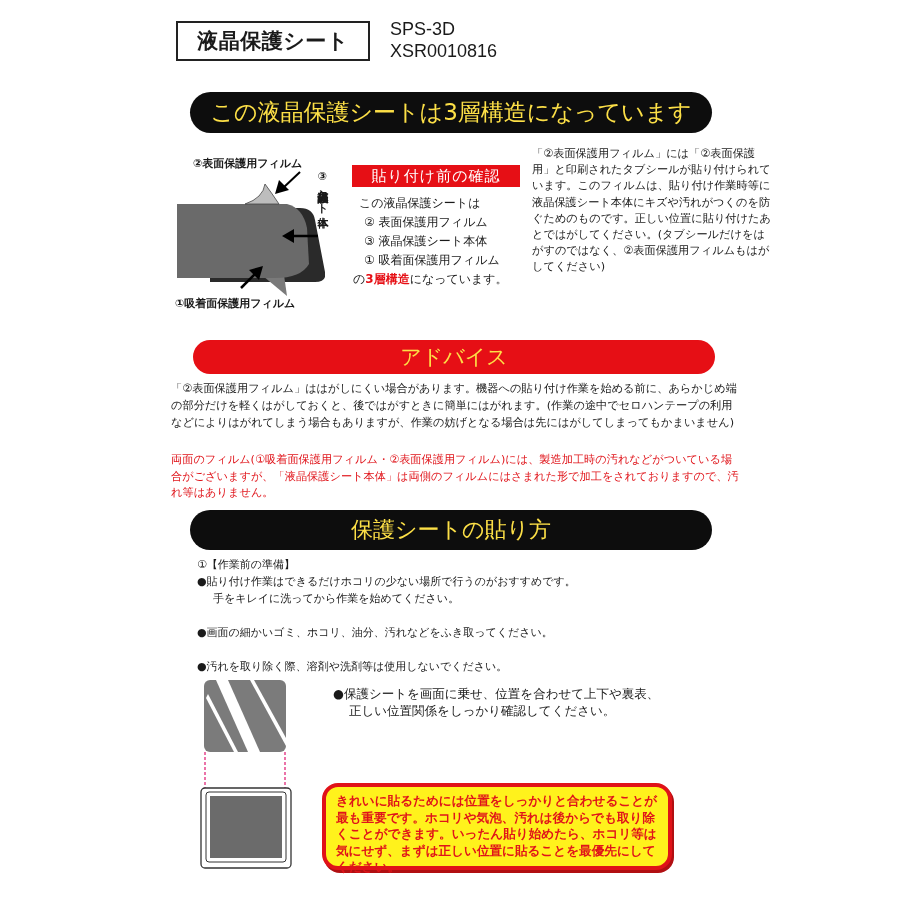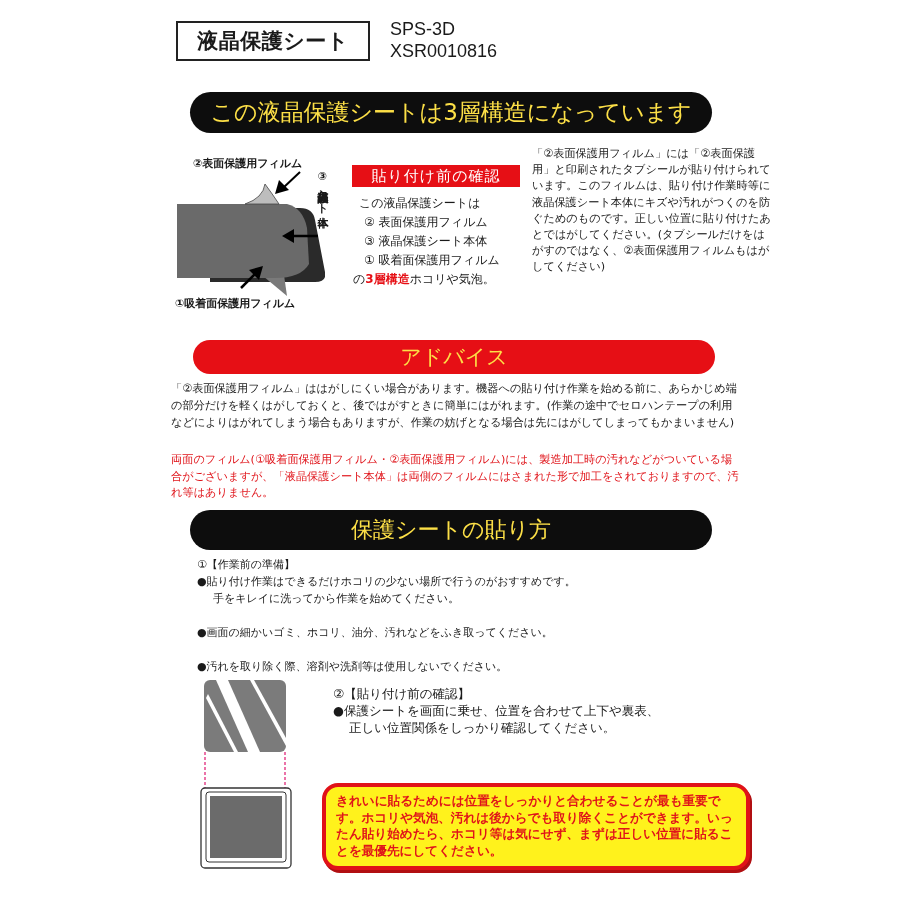--- a/index.html
+++ b/index.html
@@ -37,21 +37,21 @@
 
     .advice { left:171px; top:380px; width:568px; font-size:11.2px; line-height:17.2px; }
     .advice-red { left:171px; top:452px; width:568px; font-size:11.2px; line-height:16.5px; color:#e0141a; }
 
     .steps { left:197px; top:556px; width:520px; font-size:11px; line-height:17px; }
     .steps .gap { height:17px; }
     .indent { padding-left:16px; }
 
     .steps2 { left:333px; top:685px; width:420px; font-size:12.5px; line-height:17px; }
 
-    .warn { left:322px; top:783px; width:428px; height:87px; background:#fff21c; border:4px solid #e01218;
+    .warn { left:322px; top:783px; width:350px; height:87px; background:#fff21c; border:4px solid #e01218;
             border-radius:16px; box-sizing:border-box; box-shadow: 2px 3px 0 #b10f12;
             padding:6px 8px 0 10px; color:#e0141a; font-weight:bold; font-size:12.6px; line-height:16.5px; }
   </style>
 </head>
 <body>
 
 <div class="abs title-box">液晶保護シート</div>
 <div class="abs model">
   <div>SPS-3D</div>
   <div>XSR0010816</div>
@@ -85,21 +85,21 @@
 <div class="abs vert-label" style="left:316px; top:170px;">③液晶保護シート本体</div>
 <div class="abs diag-label" style="left:175px; top:296px;">①吸着面保護用フィルム</div>
 
 <div class="abs confirm-tag">貼り付け前の確認</div>
 <div class="abs confirm-body">
   <div style="padding-left:6px;">この液晶保護シートは</div>
   <div style="padding-left:11px;">② 表面保護用フィルム</div>
   <div style="padding-left:11px;">③ 液晶保護シート本体</div>
   <div style="padding-left:11px;">① 吸着面保護用フィルム</div>
   <div>
-    <span>の</span><span class="red-bold">3層構造</span><span>ホコリや気泡。</span>
+    <span>の</span><span class="red-bold">3層構造</span><span>になっています。</span>
   </div>
 </div>
 
 <div class="abs note-right">「②表面保護用フィルム」には「②表面保護用」と印刷されたタブシールが貼り付けられています。このフィルムは、貼り付け作業時等に液晶保護シート本体にキズや汚れがつくのを防ぐためのものです。正しい位置に貼り付けたあとではがしてください。(タブシールだけをはがすのではなく、②表面保護用フィルムもはがしてください)</div>
 
 <div class="abs banner banner-red b2">アドバイス</div>
 <div class="abs advice">「②表面保護用フィルム」ははがしにくい場合があります。機器への貼り付け作業を始める前に、あらかじめ端の部分だけを軽くはがしておくと、後ではがすときに簡単にはがれます。(作業の途中でセロハンテープの利用などによりはがれてしまう場合もありますが、作業の妨げとなる場合は先にはがしてしまってもかまいません)</div>
 <div class="abs advice-red">両面のフィルム(①吸着面保護用フィルム・②表面保護用フィルム)には、製造加工時の汚れなどがついている場合がございますが、「液晶保護シート本体」は両側のフィルムにはさまれた形で加工をされておりますので、汚れ等はありません。</div>
 
 <div class="abs banner banner-black b3">保護シートの貼り方</div>
@@ -120,19 +120,18 @@
   <path d="M18 4 L30 4 L62 76 L50 76 Z" fill="#fff"></path>
   <path d="M52 4 L56 4 L88 62 L88 70 Z" fill="#fff"></path>
   <line x1="7" y1="76" x2="7" y2="120" stroke="#e0287a" stroke-width="1.3" stroke-dasharray="3,2"></line>
   <line x1="87" y1="76" x2="87" y2="140" stroke="#e0287a" stroke-width="1.3" stroke-dasharray="3,2"></line>
   <rect x="3" y="112" width="90" height="80" rx="4" fill="#fff" stroke="#333" stroke-width="1.3"></rect>
   <rect x="8" y="116" width="80" height="70" rx="3" fill="#fff" stroke="#333" stroke-width="1"></rect>
   <rect x="12" y="120" width="72" height="62" fill="#6b6b6b"></rect>
 </svg>
 
 <div class="abs steps2">
-  <div>②【貼り付け前の確認】</div>
   <div>●保護シートを画面に乗せ、位置を合わせて上下や裏表、</div>
   <div class="indent">正しい位置関係をしっかり確認してください。</div>
   <div class="gap" style="height:17px;"></div>
 </div>
 
 <div class="abs warn">きれいに貼るためには位置をしっかりと合わせることが最も重要です。ホコリや気泡、汚れは後からでも取り除くことができます。いったん貼り始めたら、ホコリ等は気にせず、まずは正しい位置に貼ることを最優先にしてください。</div>
 
 </body></html>

